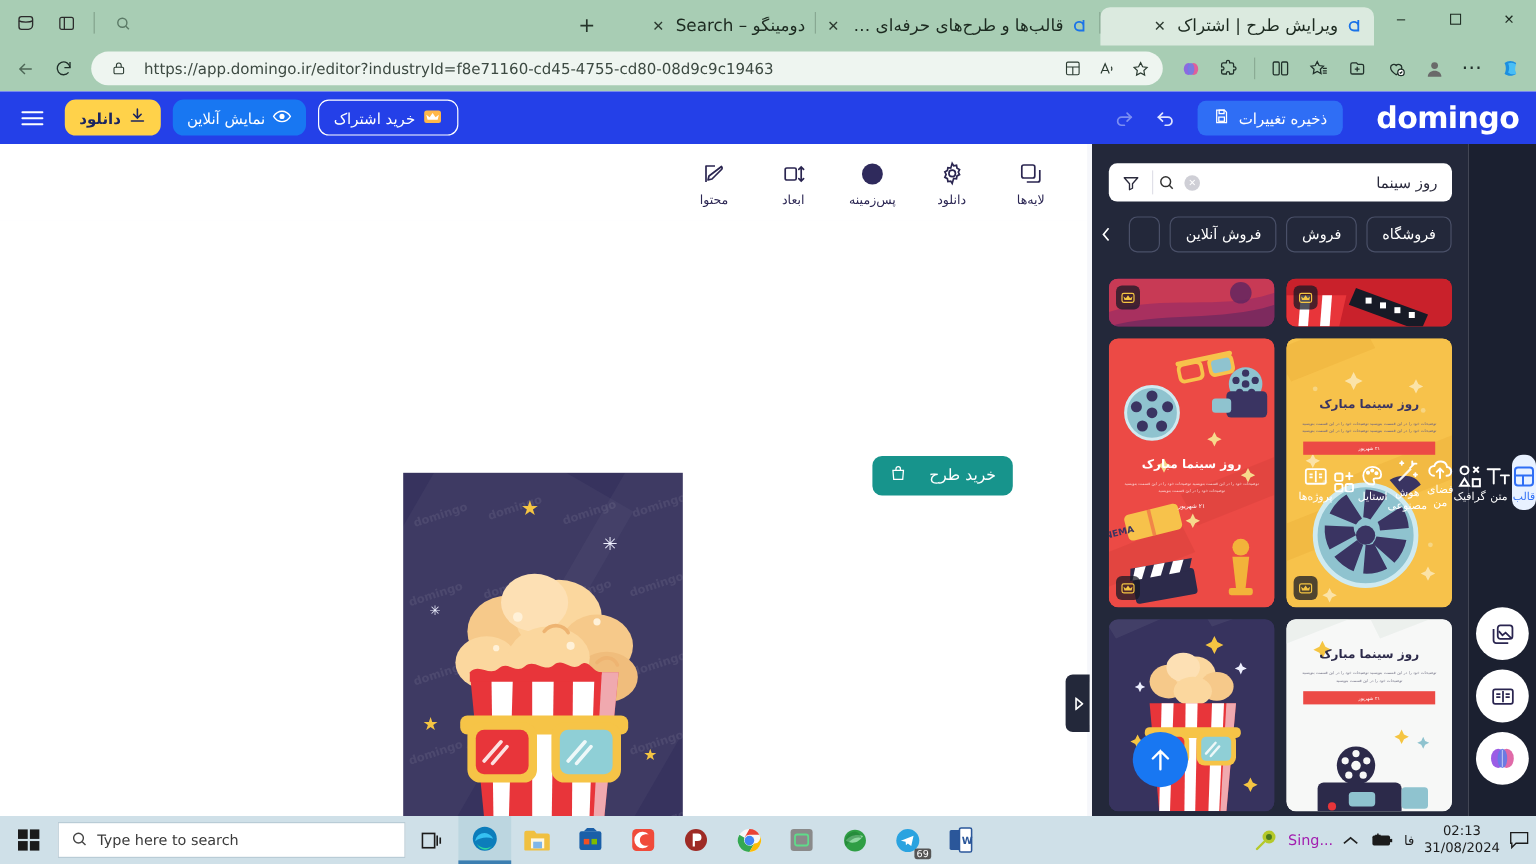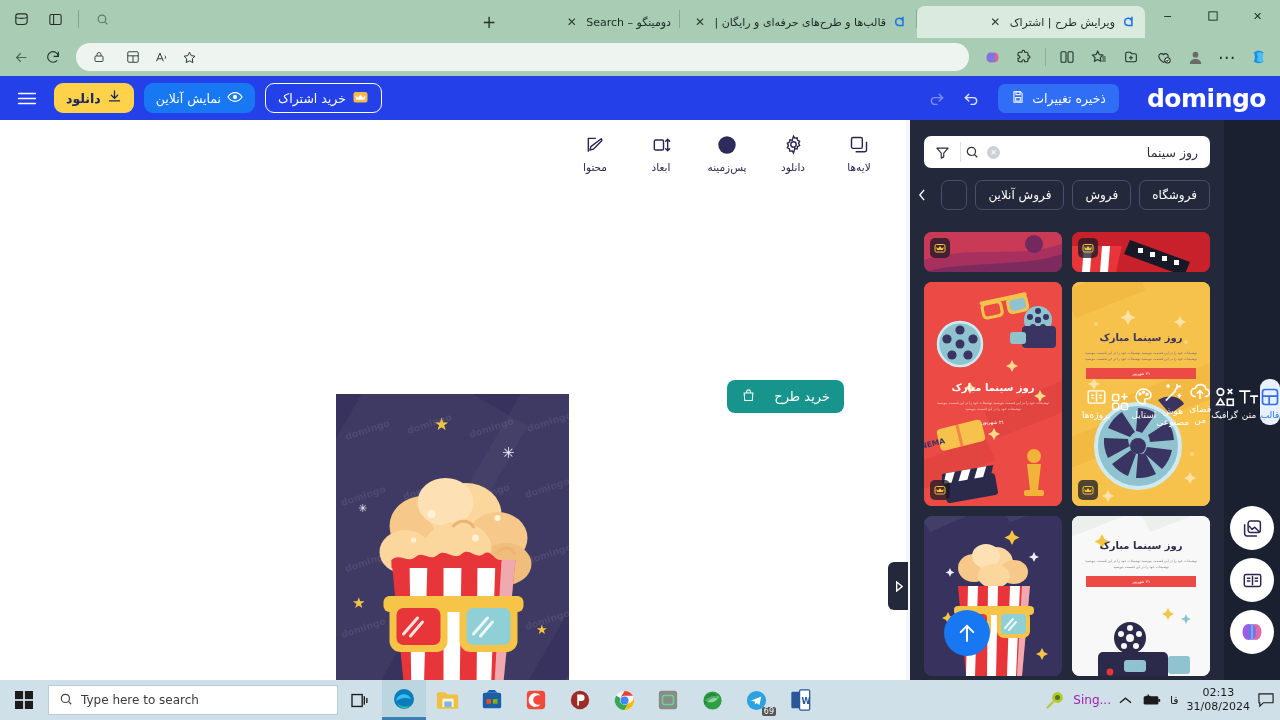--- a/index.html
+++ b/index.html
@@ -18,21 +18,21 @@
   .vsep { width:1px; height:18px; background:#5f7a68; opacity:.5; margin:0 4px; }
   #tabs { display:flex; align-items:flex-end; height:38px; flex:1; direction:rtl; }
   .tab {
     height:32px; display:flex; align-items:center; gap:6px;
     border-radius:8px 8px 0 0; padding:0 8px 0 6px; position:relative;
     font-size:11.5px; color:#1c2a20; min-width:0; flex:none;
   }
   .tab.inactive { background:transparent; }
   .tab.active { background:#dbeadf; }
   .tab-fav { width:16px; height:16px; flex:none; display:flex; align-items:center; justify-content:center; }
-  .tab-title { white-space:nowrap; overflow:hidden; text-overflow:ellipsis; font-size:11px; }
+  .tab-title { white-space:nowrap; overflow:hidden; text-overflow:ellipsis; font-size:14px; }
   .tab-close { width:17px; height:17px; border-radius:50%; display:flex; align-items:center; justify-content:center; flex:none; font-size:12px; color:#2c3a30; }
   .tab-div { width:1px; height:18px; background:#6d8a76; opacity:.55; align-self:center; }
   #newtab { width:28px; height:28px; border-radius:5px; display:flex; align-items:center; justify-content:center; font-size:17px; color:#25352a; margin:0 4px 2px 4px; flex:none; }
   #win-controls { display:flex; align-items:flex-start; height:38px; direction:ltr; flex:none; }
   .wc { width:45px; height:32px; display:flex; align-items:center; justify-content:center; font-size:11px; color:#1d2a21; }
 
   #toolbar { position:absolute; top:38px; left:0; width:1280px; height:38px; display:flex; align-items:center; direction:ltr; padding:0 6px; gap:2px; }
   .tb-btn { width:30px; height:28px; display:flex; align-items:center; justify-content:center; border-radius:5px; color:#20302a; flex:none; }
   #omnibox {
     flex:1; height:28px; background:#eef5f0; border-radius:14px; display:flex; align-items:center;
@@ -207,20 +207,21 @@
         </svg>
     </div>
 
     <div id="omnibox">
       <span class="omni-ico">
         <svg width="12" height="12" viewBox="0 0 24 24" fill="none" stroke="currentColor" stroke-width="1.8">
             <rect x="4" y="10" width="16" height="11" rx="2"></rect>
             <path d="M8 10V7a4 4 0 018 0v3"></path>
           </svg>
       </span>
+      <span id="url-text">https://app.domingo.ir/editor?industryId=f8e71160-cd45-4755-cd80-08d9c9c19463</span>
       <span id="omni-right">
         <span class="omni-ico">
           <svg width="14" height="14" viewBox="0 0 24 24" fill="none" stroke="currentColor" stroke-width="1.6">
               <rect x="3" y="3" width="18" height="18" rx="2"></rect>
               <path d="M3 10h18M12 10v11"></path>
             </svg>
         </span>
         <span class="omni-ico">
           <svg width="15" height="15" viewBox="0 0 24 24" fill="none" stroke="currentColor" stroke-width="1.6">
               <path d="M4 18L9.5 5 15 18M6.3 14h6.4"></path>

